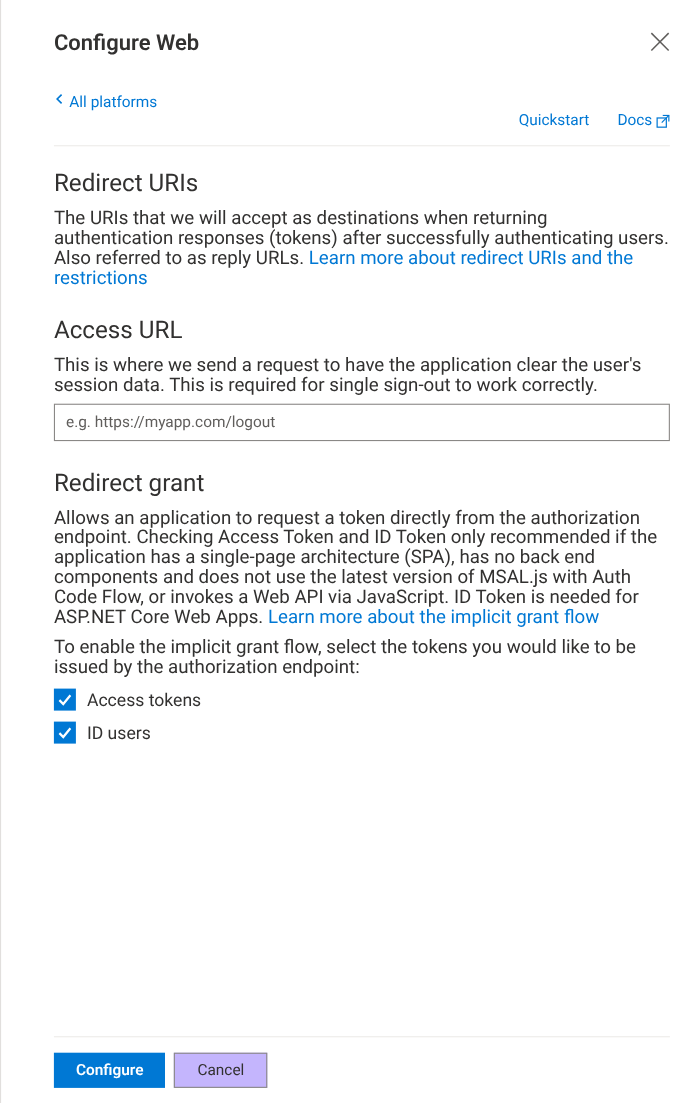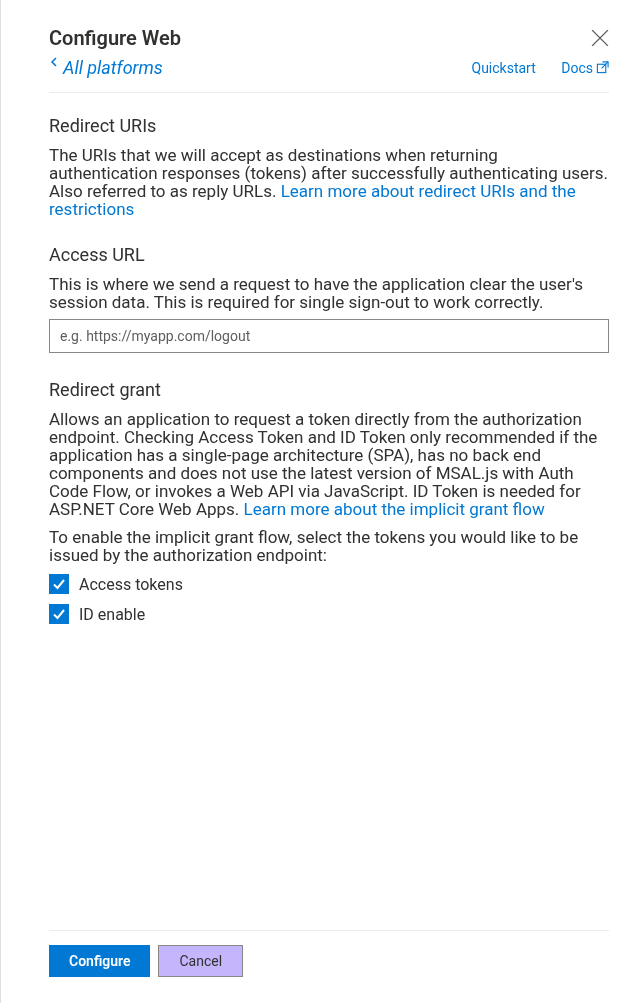--- a/index.html
+++ b/index.html
@@ -14,21 +14,21 @@
       width: 633px;
       height: 1003px;
       background: #fff;
       padding: 20px 24px 0 48px;
       border-left: 1px solid #e1dfdd;
     }
     .panel-header {
       display: flex;
       justify-content: space-between;
       align-items: center;
-      margin-bottom: 7px;
+      margin-bottom: 18px;
       margin-top: 6px;
       padding-right: 0;
     }
     .panel-title {
       font-size: 20px;
       font-weight: 600;
       color: #323130;
     }
     .close-icon {
       width: 18px;
@@ -40,45 +40,45 @@
       display: flex;
       justify-content: space-between;
       align-items: center;
       margin-bottom: 14px;
     }
     .back-link {
       color: #0078d4;
       cursor: pointer;
       display: flex;
       align-items: flex-start;
-      font-size: 18px;
-      font-style: italic;
+      font-size: 14px;
     }
     .back-link svg { margin-right: 4px; }
     .right-links a {
       color: #0078d4;
       text-decoration: none;
       margin-left: 22px;
       font-size: 14px;
       cursor: pointer;
       display: inline-flex;
       align-items: center;
+      margin-top: 34px;
     }
     .external-icon {
       width: 13px;
       height: 13px;
       margin-left: 3px;
     }
     .divider {
       border: none;
       border-top: 1px solid #edebe9;
       margin-bottom: 22px;
     }
     .section-title {
-      font-size: 18px;
+      font-size: 22px;
       font-weight: 400;
       color: #323130;
       margin-bottom: 10px;
     }
     .section-desc {
       font-size: 17px;
       color: #323130;
       line-height: 18px;
       margin-bottom: 8px;
     }
@@ -145,21 +145,21 @@
       color: #fff;
       width: 14px;
       height: 14px;
     }
     .checkbox-label {
       font-size: 16px;
       color: #323130;
     }
     .footer {
       position: absolute;
-      bottom: 12px;
+      bottom: 0;
       left: 48px;
       right: 24px;
       border-top: 1px solid #edebe9;
       padding: 14px 0;
       display: flex;
       gap: 8px;
       background: #fff;
       align-items: center;
     }
     .btn-primary {
@@ -252,21 +252,21 @@
       </span>
       <span class="checkbox-label">Access tokens</span>
     </div>
 
     <div class="checkbox-row">
       <span class="checkbox-box">
         <svg viewBox="0 0 14 14" fill="none" stroke="currentColor" stroke-width="2">
           <polyline points="2,7.5 5.5,11 12,3"></polyline>
         </svg>
       </span>
-      <span class="checkbox-label">ID enable</span>
+      <span class="checkbox-label">ID users</span>
     </div>
   </div>
 
   <div class="footer">
     <button class="btn-primary">Configure</button>
     <button class="btn-secondary">Cancel</button>
   </div>
 
 </div>
 

